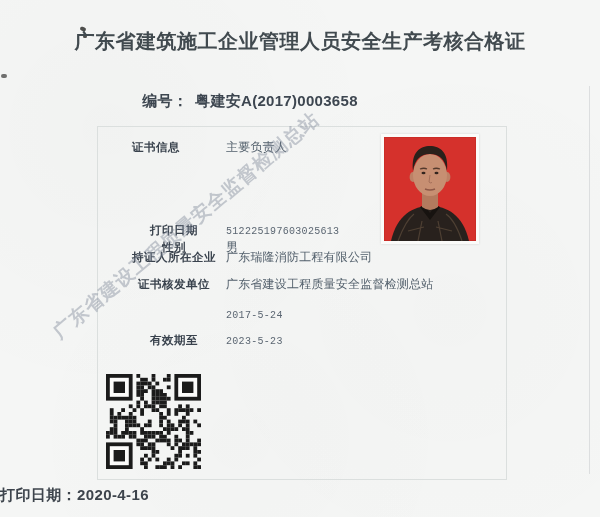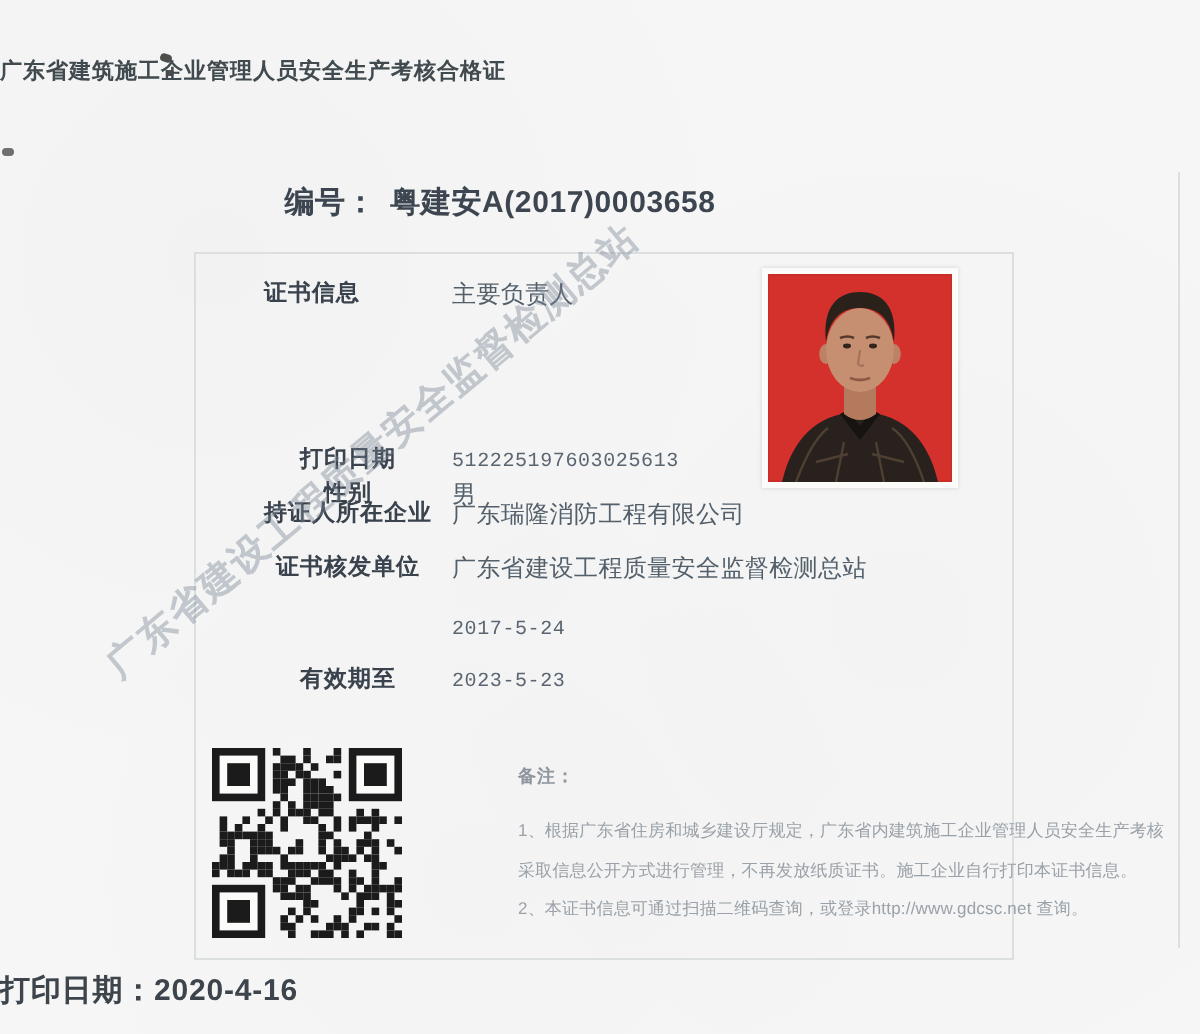--- a/index.html
+++ b/index.html
@@ -12,21 +12,21 @@
     position:relative;width:600px;height:517px;
     background:
       radial-gradient(circle at 18% 25%, rgba(0,0,0,0.015), transparent 45%),
       radial-gradient(circle at 75% 60%, rgba(0,0,0,0.012), transparent 50%),
       radial-gradient(circle at 40% 85%, rgba(0,0,0,0.012), transparent 40%),
       #f5f6f5;
     filter:blur(0.3px);
   }
   .doc-title{
     position:absolute;top:28px;left:0;width:600px;
-    font-size:11px;font-weight:bold;
+    text-align:center;font-size:20px;font-weight:bold;
     letter-spacing:0.5px;color:#414a4f;
   }
   .serial-line{
     position:absolute;top:92px;left:0;width:500px;
     text-align:center;font-size:15px;font-weight:600;color:#3d4650;
     letter-spacing:0.3px;
   }
   .serial-line .gap{display:inline-block;width:7px;}
   .cert-box{
     position:absolute;left:97px;top:126px;width:410px;height:354px;
@@ -369,25 +369,19 @@
         <rect x="3.8" y="3.8" width="19" height="19" fill="#fbfbfa"></rect>
         <rect x="7.6" y="7.6" width="11.399999999999999" height="11.399999999999999" fill="#1b1b1b"></rect>
         <rect x="68.39999999999999" y="0" width="26.599999999999998" height="26.599999999999998" fill="#1b1b1b"></rect>
         <rect x="72.2" y="3.8" width="19" height="19" fill="#fbfbfa"></rect>
         <rect x="76" y="7.6" width="11.399999999999999" height="11.399999999999999" fill="#1b1b1b"></rect>
         <rect x="0" y="68.39999999999999" width="26.599999999999998" height="26.599999999999998" fill="#1b1b1b"></rect>
         <rect x="3.8" y="72.2" width="19" height="19" fill="#fbfbfa"></rect>
         <rect x="7.6" y="76" width="11.399999999999999" height="11.399999999999999" fill="#1b1b1b"></rect>
       </svg>
 
-    <div class="notes">
-      <div class="notes-heading">备注：</div>
-      <div class="note-line">1、根据广东省住房和城乡建设厅规定，广东省内建筑施工企业管理人员安全生产考核</div>
-      <div class="note-line">采取信息公开方式进行管理，不再发放纸质证书。施工企业自行打印本证书信息。</div>
-      <div class="note-line">2、本证书信息可通过扫描二维码查询，或登录http://www.gdcsc.net 查询。</div>
-    </div>
   </div>
 
   <div class="watermark">广东省建设工程质量安全监督检测总站</div>
 
   <div class="print-line"><span>打印日期：</span><span>2020-4-16</span></div>
 
 </div>
 
 </body></html>

